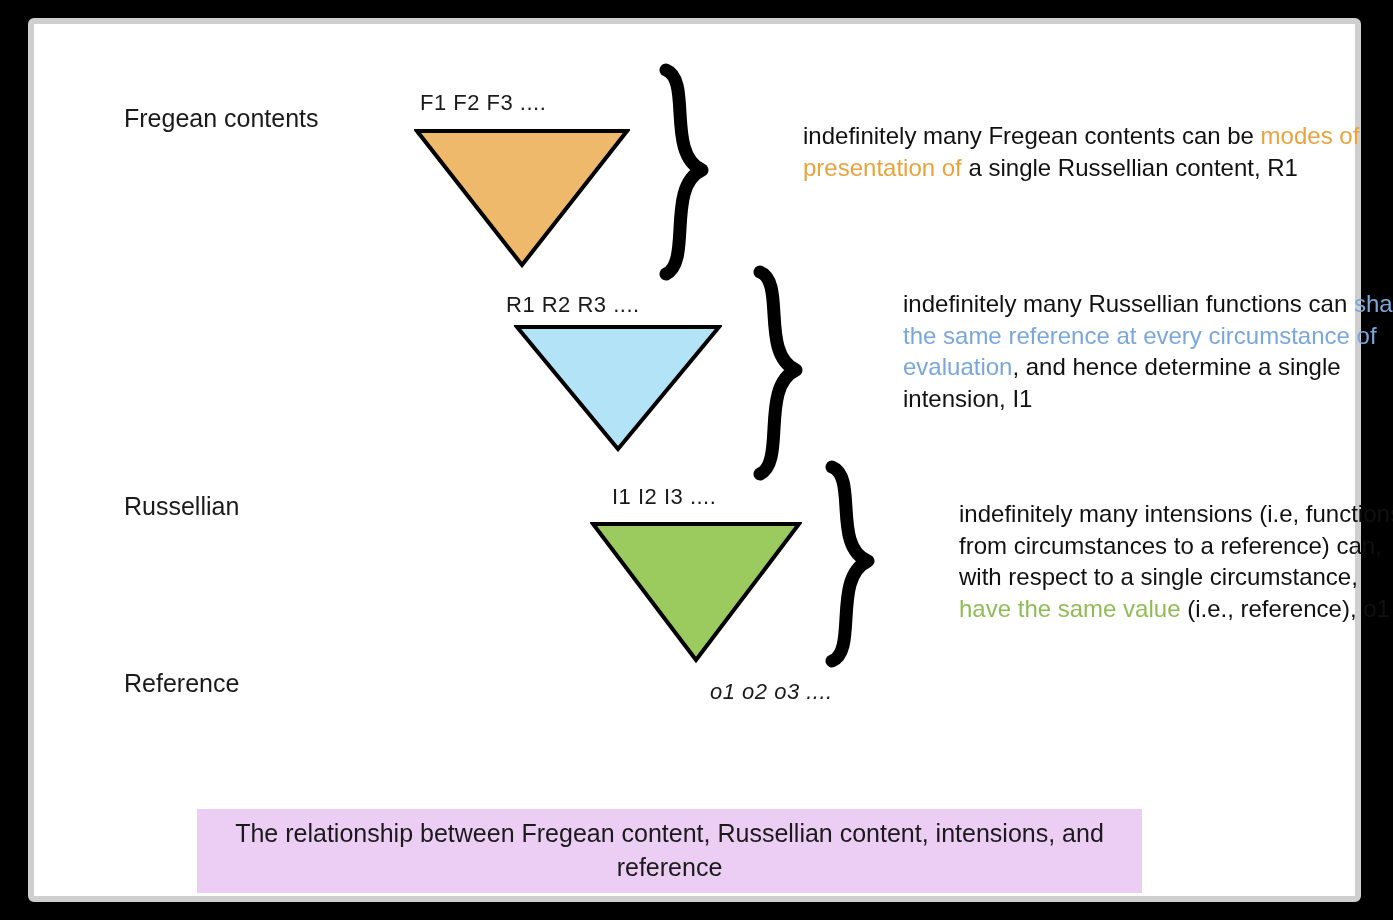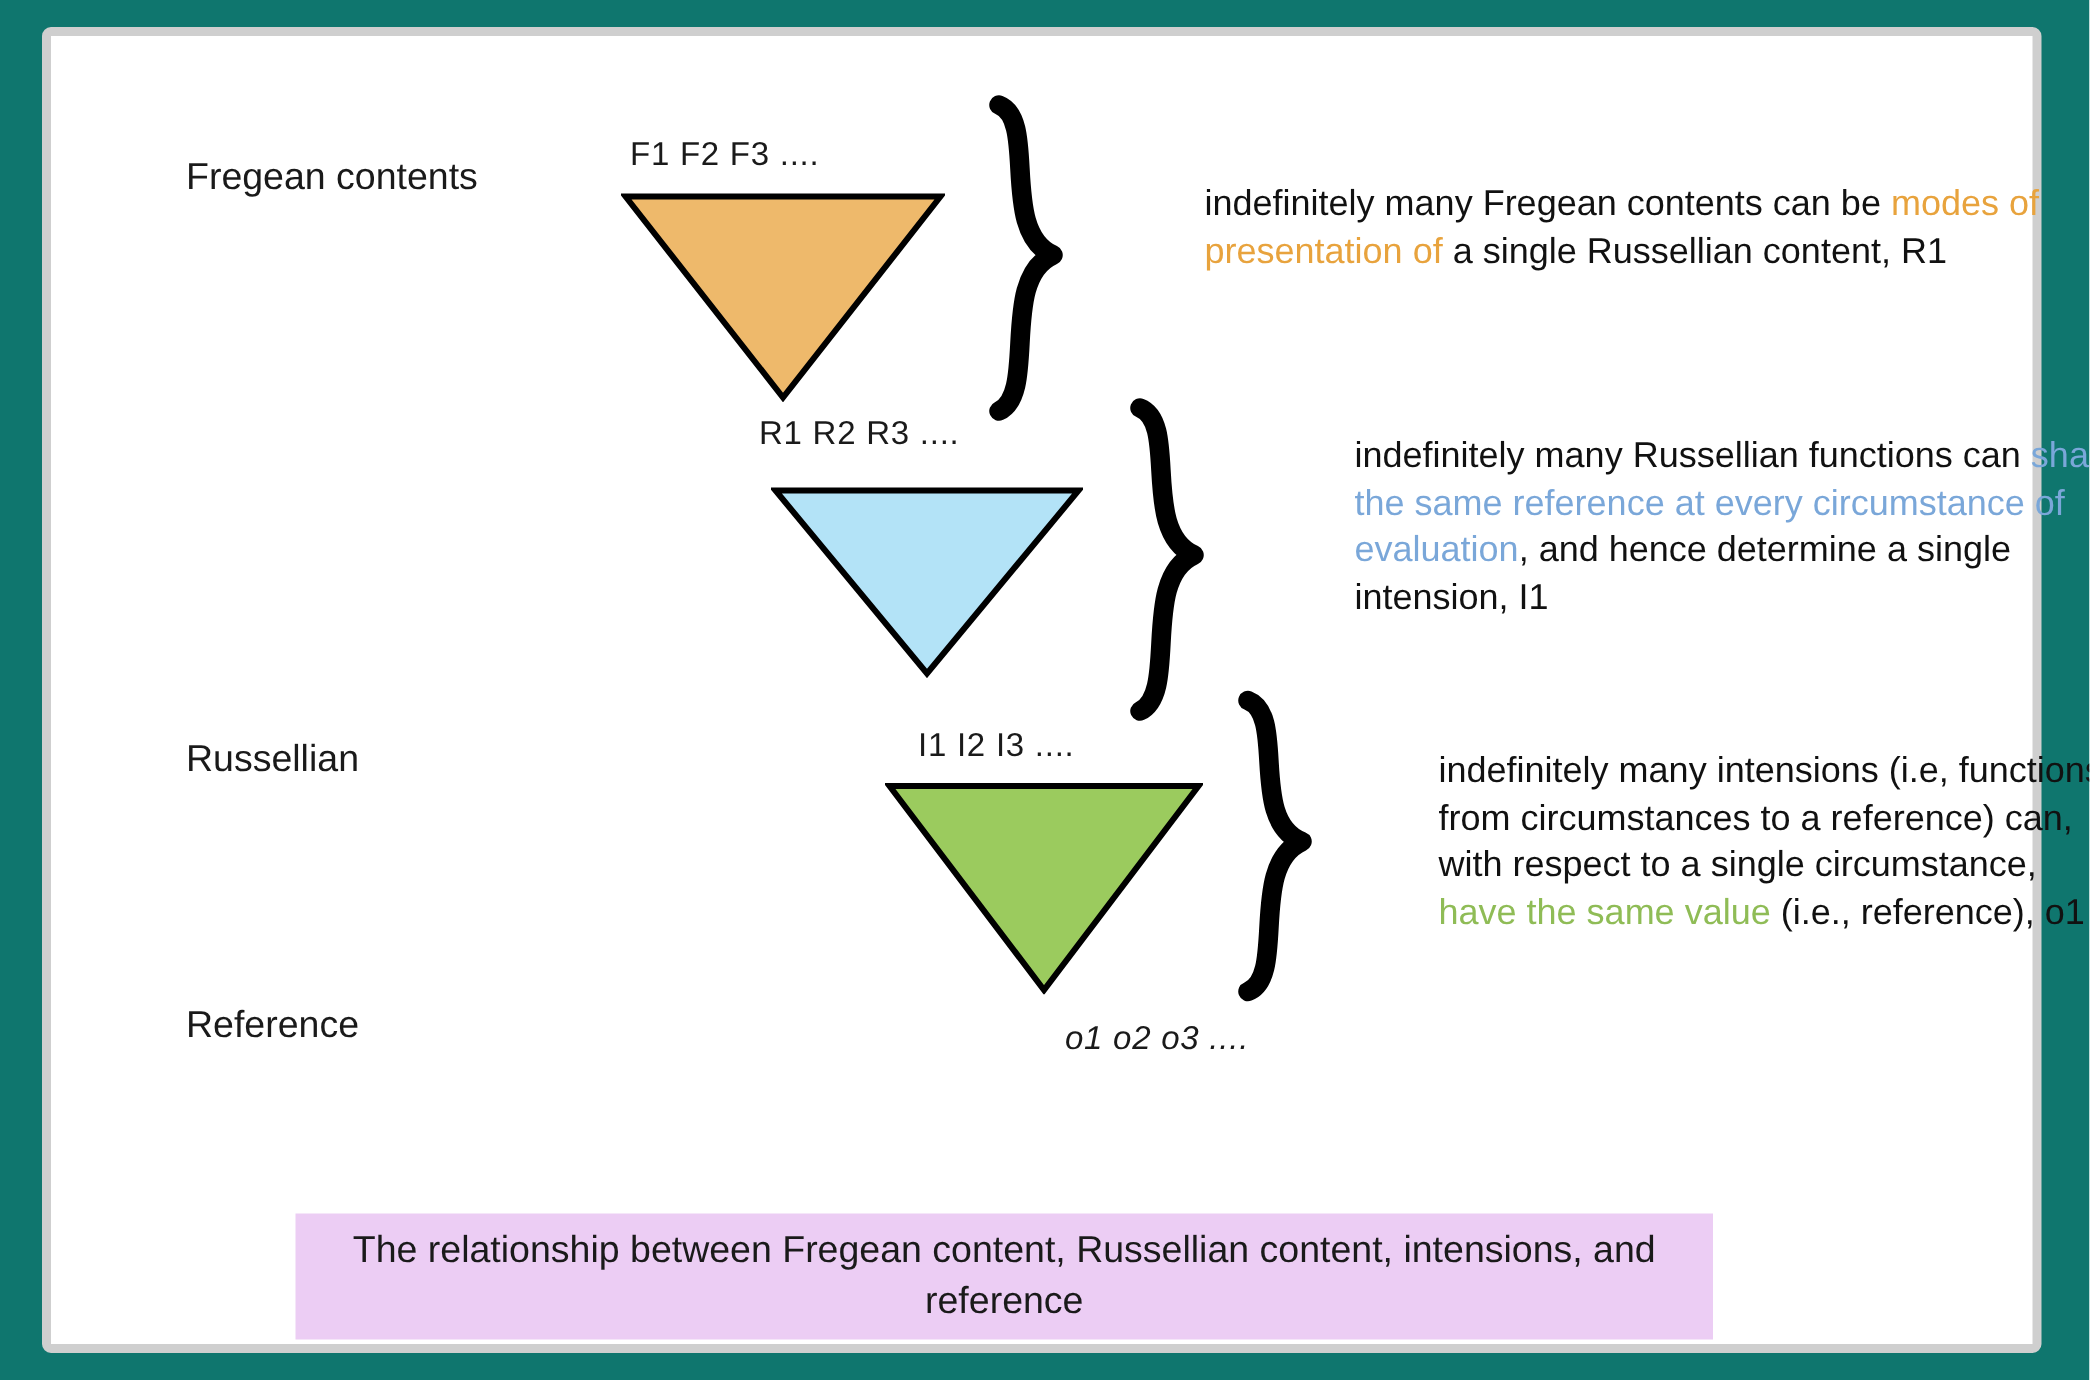--- a/index.html
+++ b/index.html
@@ -7,21 +7,21 @@
     padding: 0;
     background: #ffffff;
   }
   body {
     font-family: "Liberation Sans", sans-serif;
   }
   #slide {
     position: relative;
     width: 1393px;
     height: 920px;
-    background: #0f766e;
+    background: #000000;
     overflow: hidden;
   }
   .frame {
     position: absolute;
     left: 28px;
     top: 18px;
     width: 1333px;
     height: 884px;
     border: 6px solid #cfcfcf;
     border-radius: 6px;
@@ -42,21 +42,21 @@
   #label-reference { left: 90px;  top: 645px; }
 
   
   .items {
     position: absolute;
     font-size: 22px;
     color: #1a1a1a;
     white-space: nowrap;
   }
   #items-f { left: 386px; top: 66px; letter-spacing: 0.5px; }
-  #items-r { left: 472px; top: 252px; letter-spacing: 0.5px; }
+  #items-r { left: 472px; top: 268px; letter-spacing: 0.5px; }
   #items-i { left: 566px; top: 460px; letter-spacing: 0.5px; margin-left: 12px; }
   #items-o { left: 676px; top: 655px; letter-spacing: 0.5px; font-style: italic; }
   .tri-outline {
     position: absolute;
   }
   .tri-outline svg { display: block; }
 
   #tri-orange  { left: 380px; top: 104px; }
   #tri-blue    { left: 480px; top: 300px; }
   #tri-green   { left: 556px; top: 497px; }

